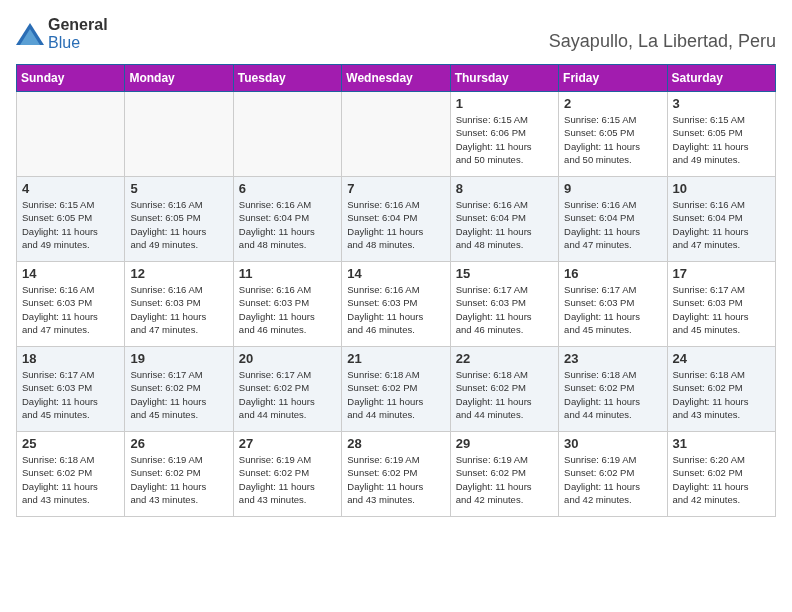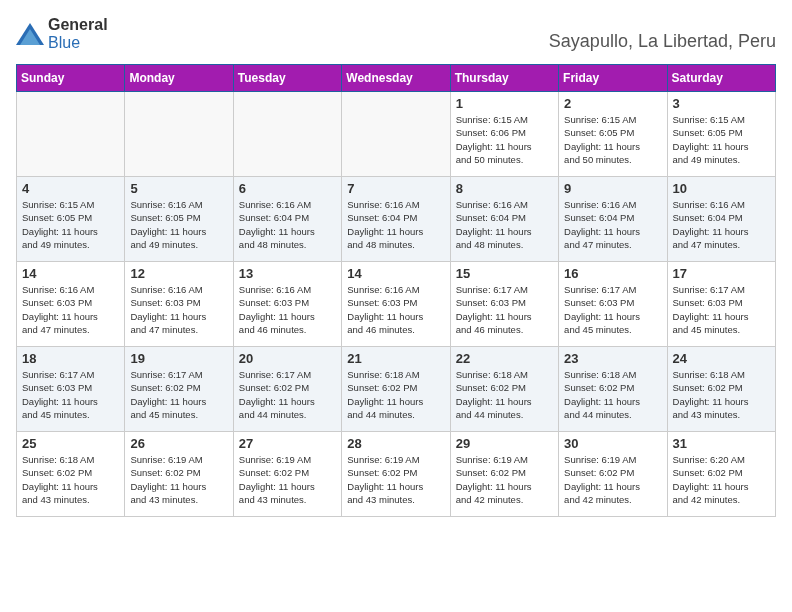--- a/index.html
+++ b/index.html
@@ -200,21 +200,21 @@
 and 47 minutes.</div>
         </td>
         <td>
           <span class="day-number">12</span>
           <div class="day-info" style="white-space: pre-line;">Sunrise: 6:16 AM
 Sunset: 6:03 PM
 Daylight: 11 hours
 and 47 minutes.</div>
         </td>
         <td>
-          <span class="day-number">13</span>
+          <span class="day-number">11</span>
           <div class="day-info" style="white-space: pre-line;">Sunrise: 6:16 AM
 Sunset: 6:03 PM
 Daylight: 11 hours
 and 46 minutes.</div>
         </td>
         <td>
           <span class="day-number">14</span>
           <div class="day-info" style="white-space: pre-line;">Sunrise: 6:16 AM
 Sunset: 6:03 PM
 Daylight: 11 hours

